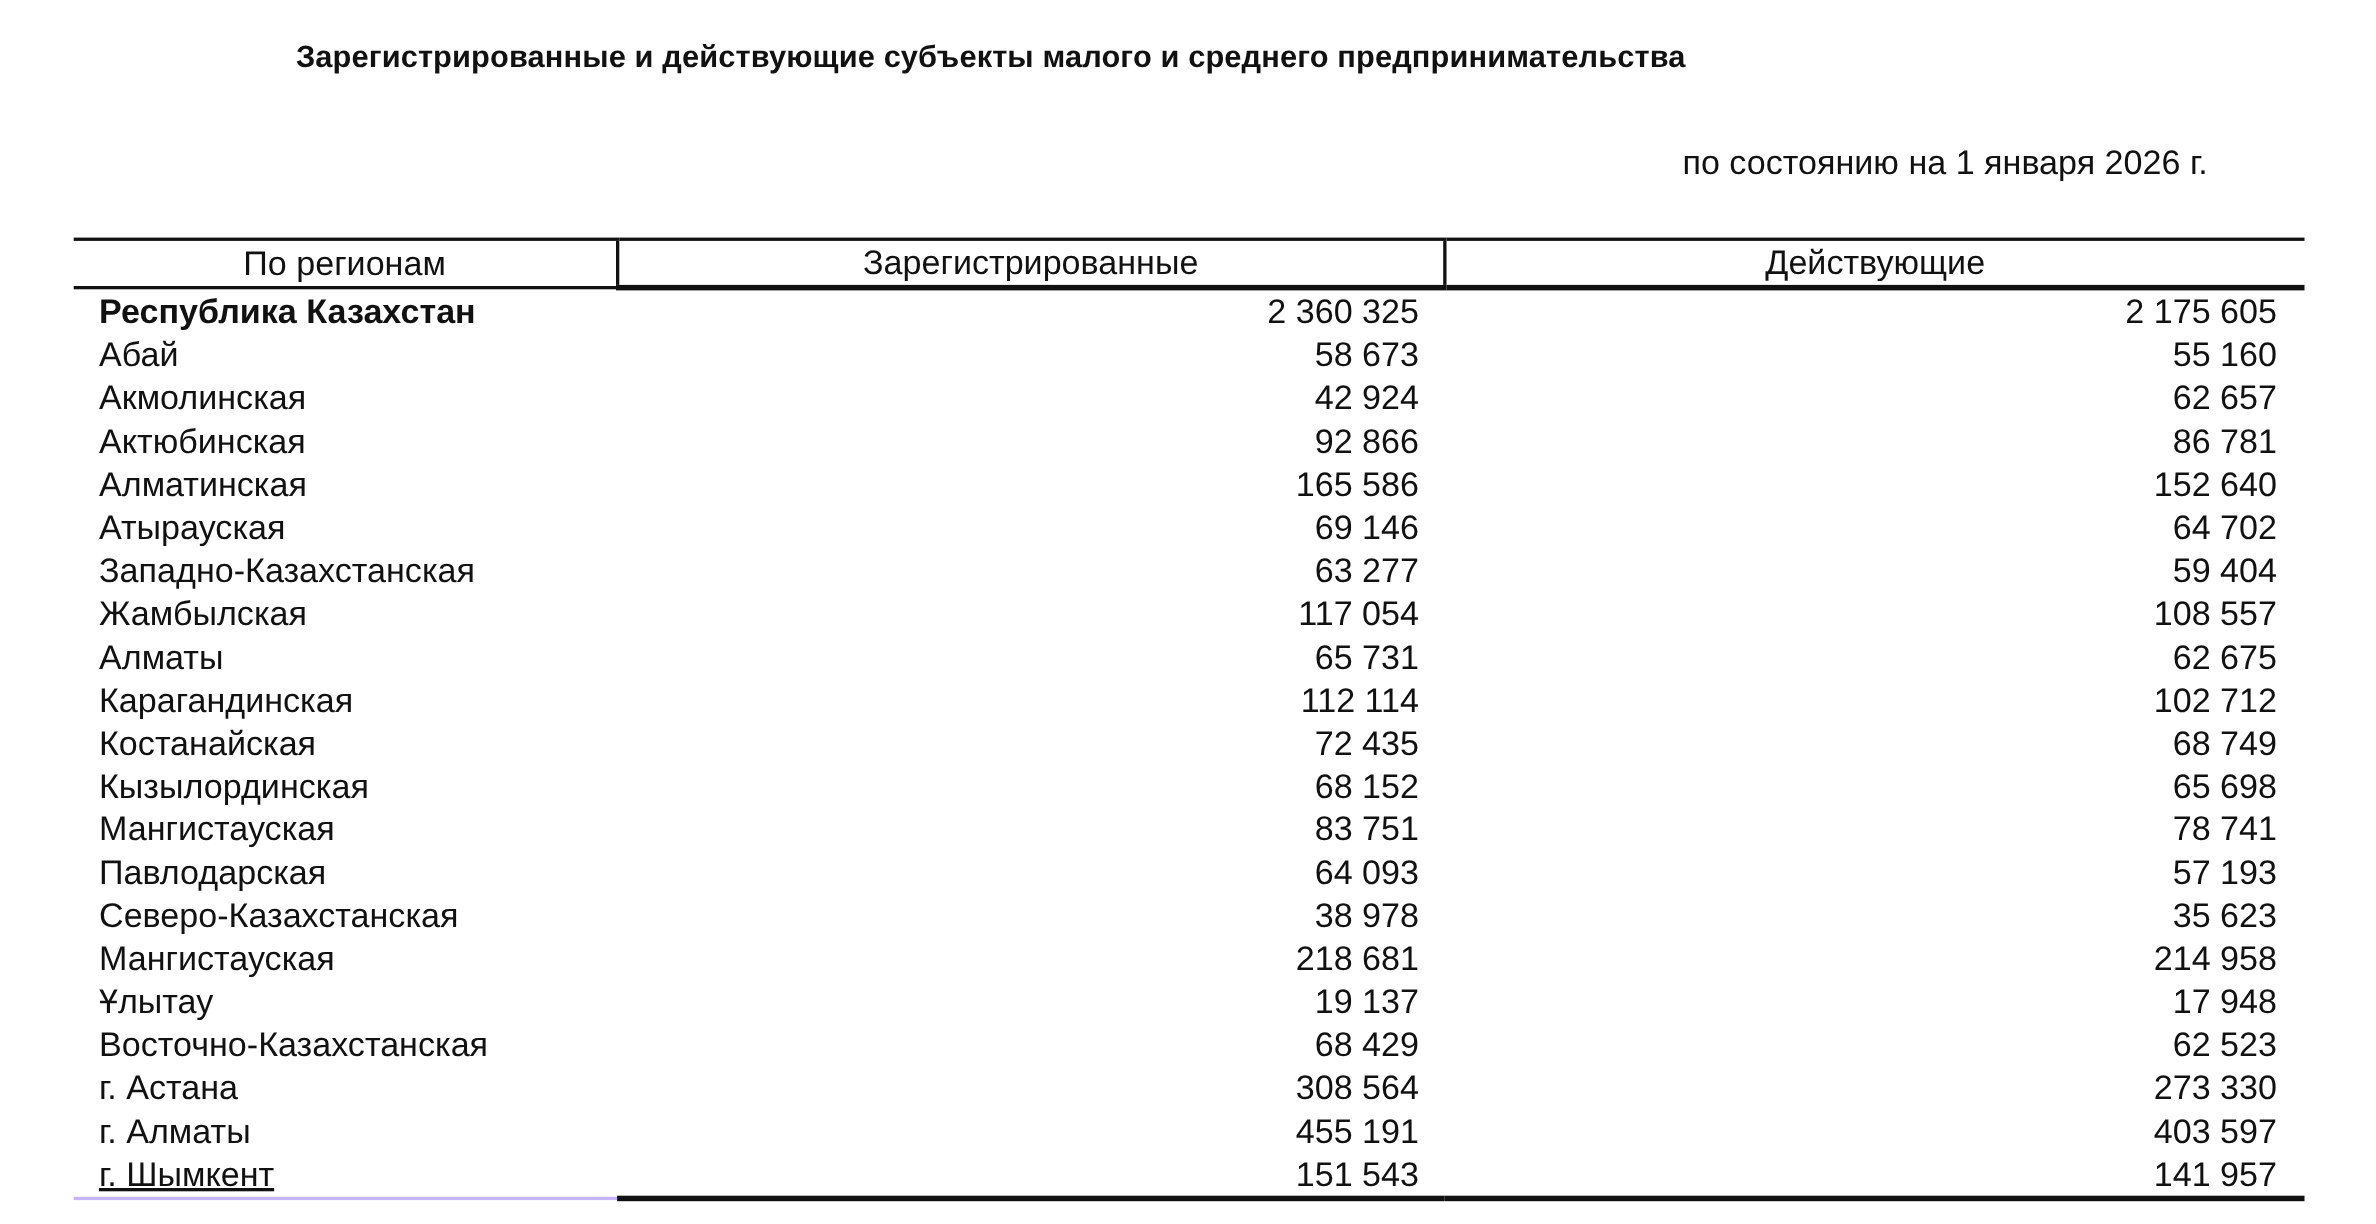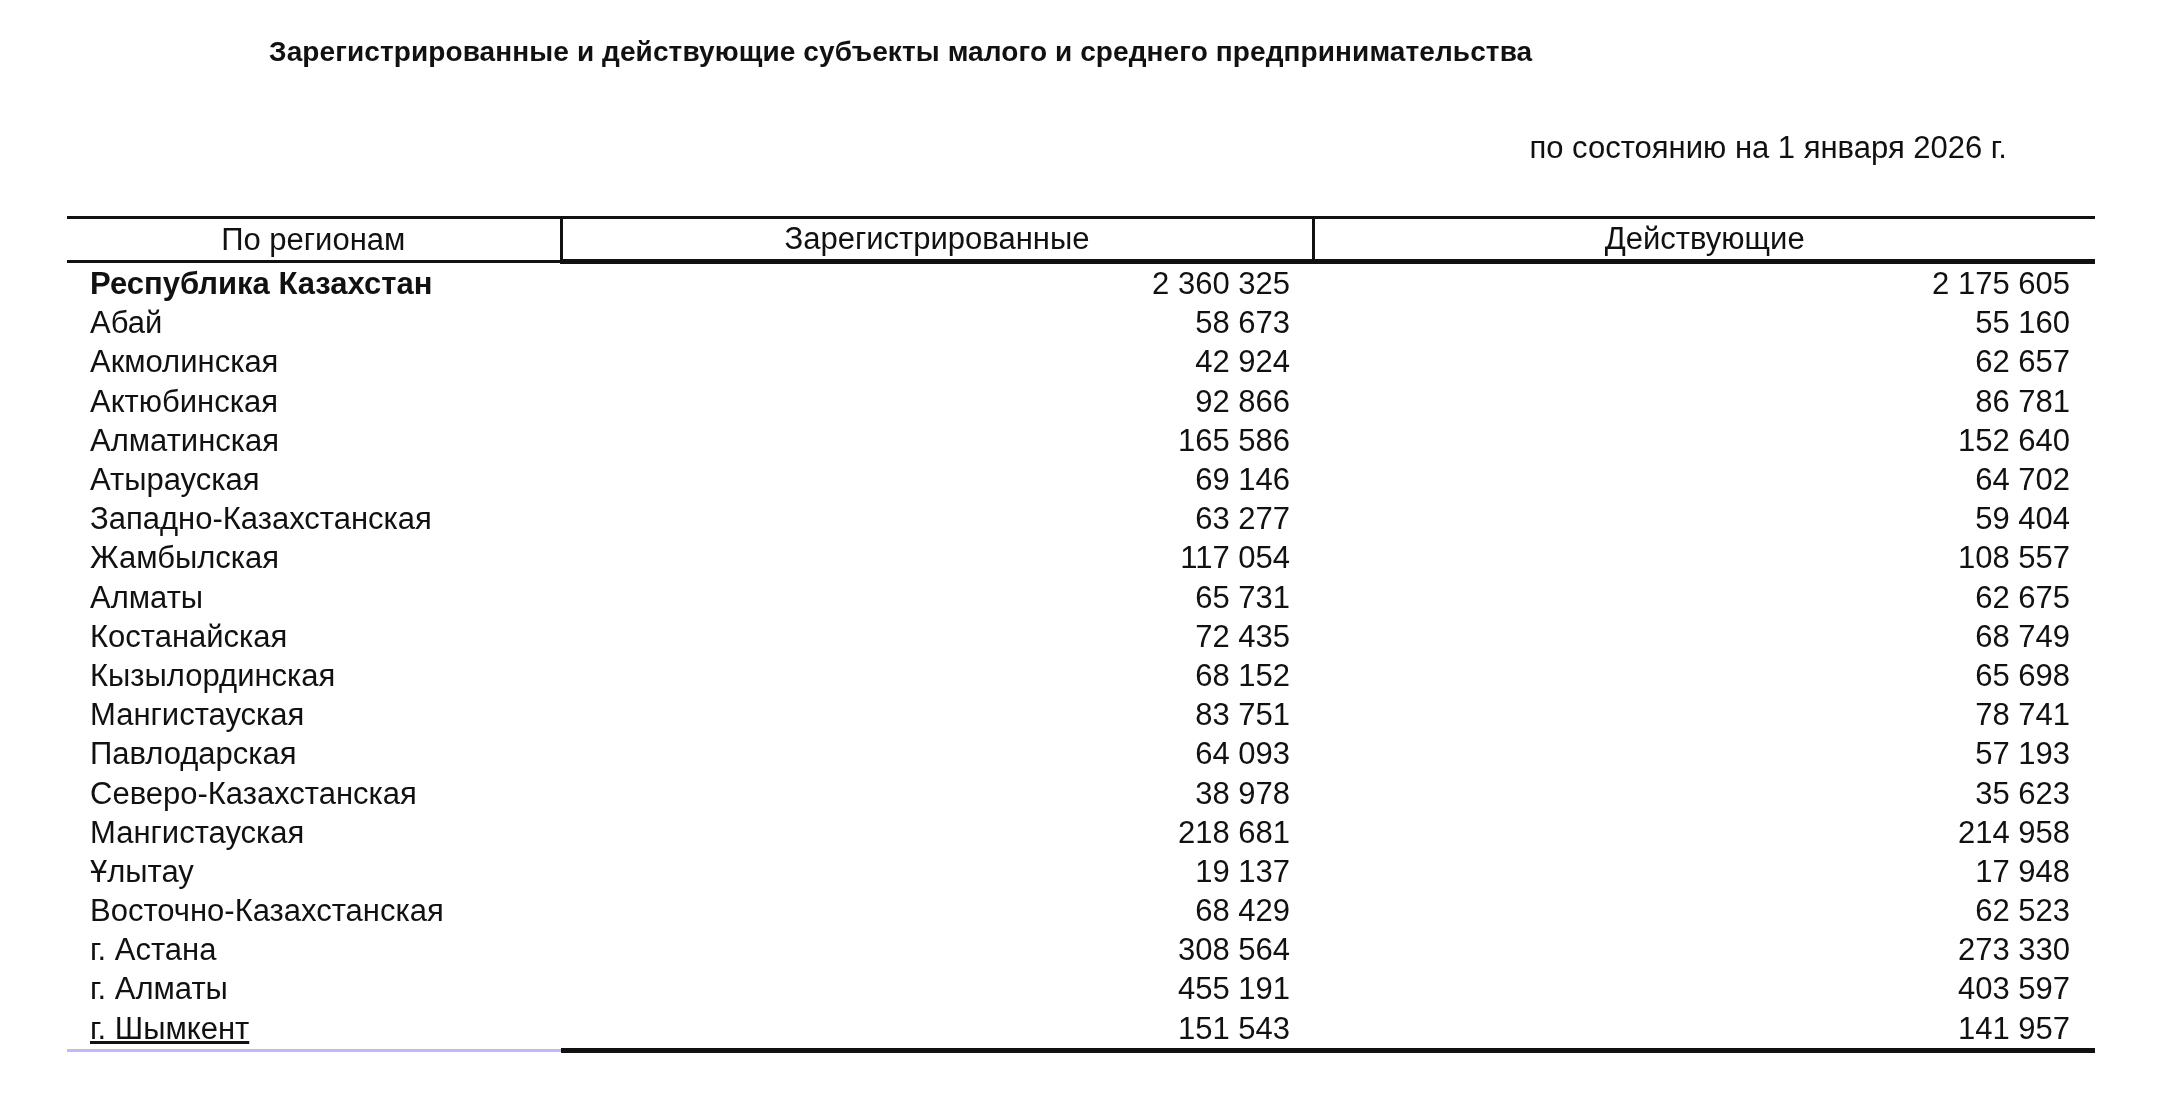--- a/index.html
+++ b/index.html
@@ -142,20 +142,25 @@
           <td class="name">Жамбылская</td>
           <td class="num num2">117 054</td>
           <td class="num num3">108 557</td>
         </tr>
         <tr>
           <td class="name">Алматы</td>
           <td class="num num2">65 731</td>
           <td class="num num3">62 675</td>
         </tr>
         <tr>
+          <td class="name">Карагандинская</td>
+          <td class="num num2">112 114</td>
+          <td class="num num3">102 712</td>
+        </tr>
+        <tr>
           <td class="name">Костанайская</td>
           <td class="num num2">72 435</td>
           <td class="num num3">68 749</td>
         </tr>
         <tr>
           <td class="name">Кызылординская</td>
           <td class="num num2">68 152</td>
           <td class="num num3">65 698</td>
         </tr>
         <tr>

